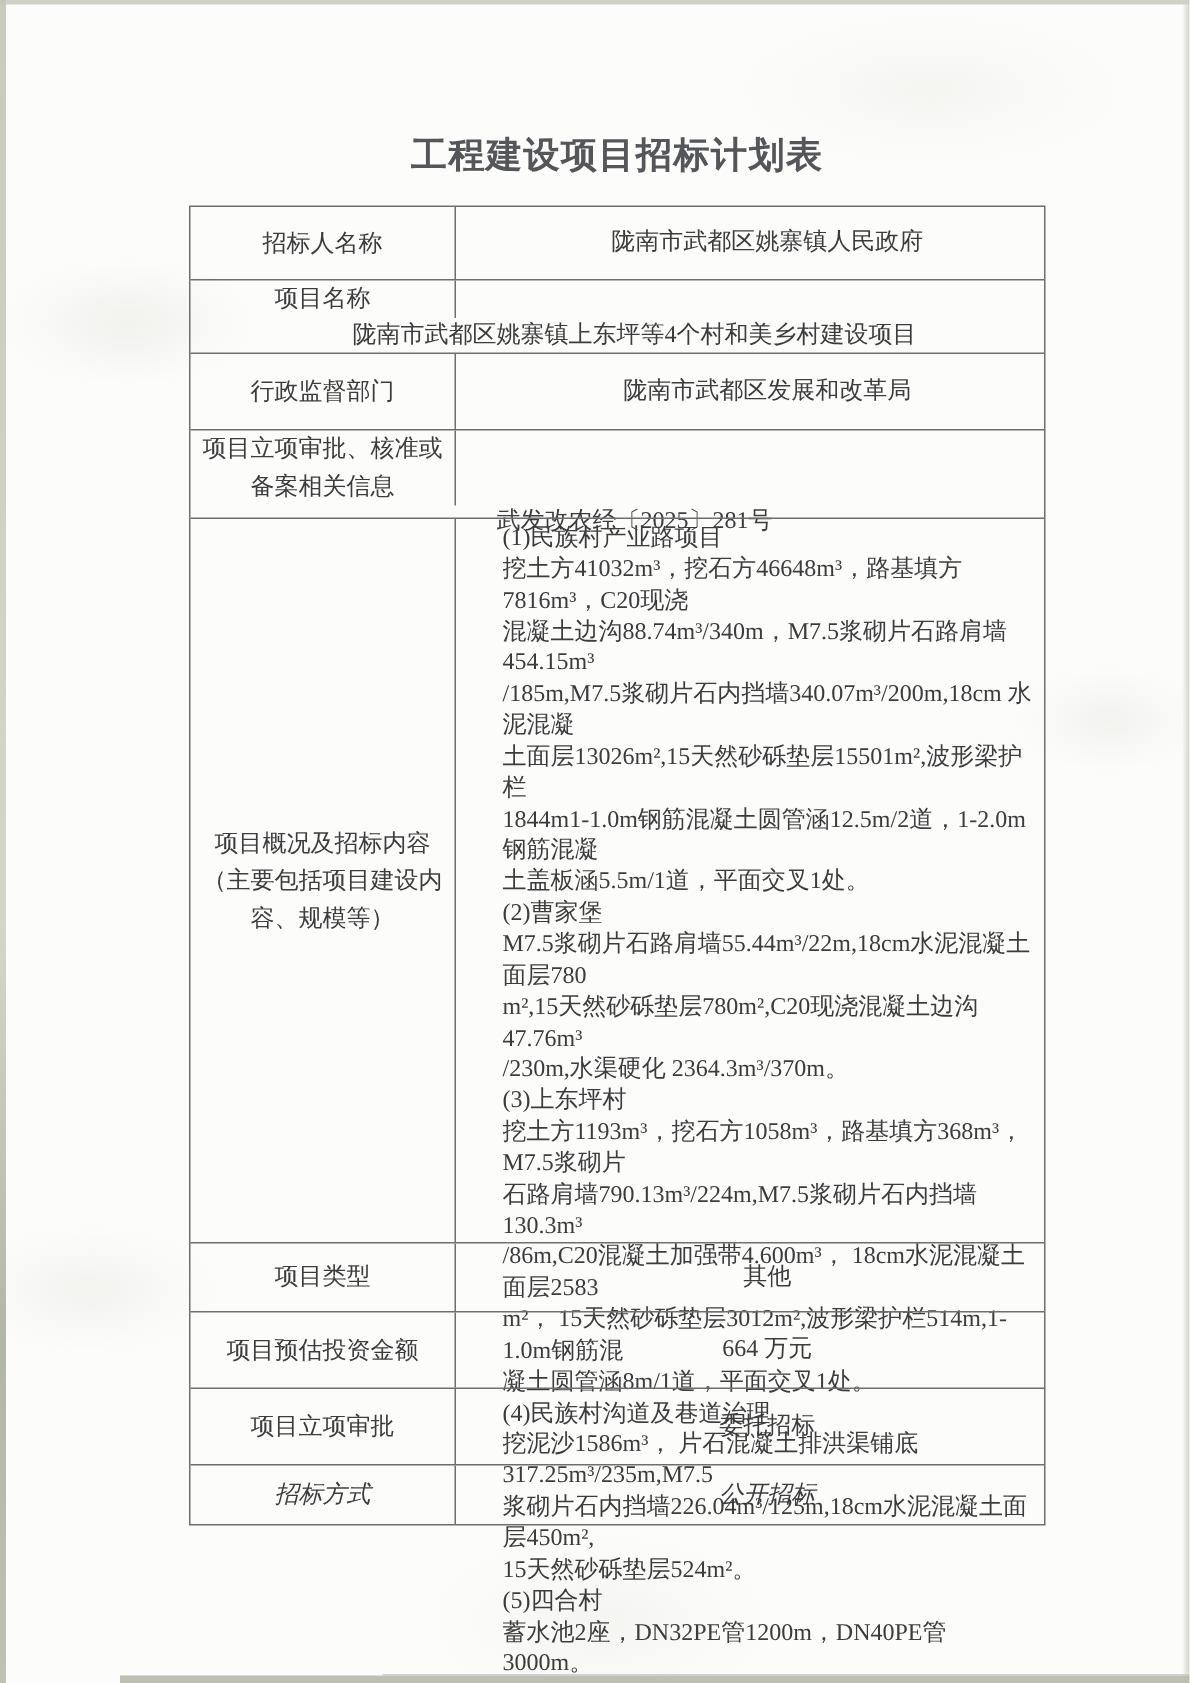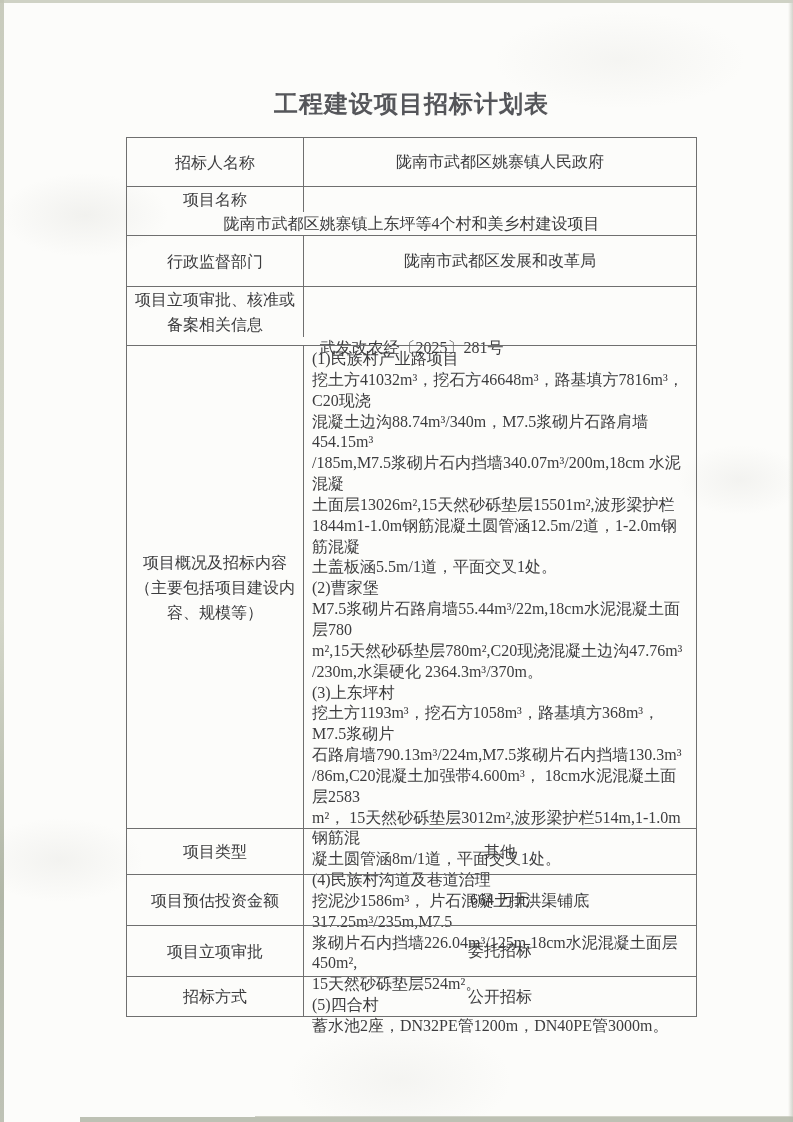--- a/index.html
+++ b/index.html
@@ -45,24 +45,24 @@
   .trow:first-child{border-top:none;}
   .cell-label{
     width:176px;border-right:1px solid #6f6f6f;flex:none;
     display:flex;align-items:center;justify-content:center;
     text-align:center;font-size:16px;line-height:25px;
     white-space:pre-line;
   }
   .cell-value{
     flex:1;display:flex;align-items:center;justify-content:center;
     text-align:center;font-size:16px;line-height:22px;
-    white-space:pre-line;padding:0 4px;box-sizing:border-box;
+    white-space:pre-line;padding:0 4px;box-sizing:border-box;margin-left:23px;
   }
   .r1{height:48px;} .r2{height:48px;flex-direction:column;} .r3{height:50px;} .r4{height:58px;flex-direction:column;}
-  .r5{height:482px;} .r6{height:45px;} .r7{height:50px;} .r8{height:50px;} .r9{flex:1;}
+  .r5{height:482px;} .r6{height:45px;} .r7{height:50px;} .r8{height:50px;} .r9{flex:1;font-style:italic;}
   .r5 .cell-value{
     align-items:flex-start;justify-content:flex-start;text-align:left;
     font-size:16px;line-height:20.85px;padding:3px 7px 0 8px;
   }
 </style>
 </head>
 <body>
 
 <div class="page">
   <div class="edge-top"></div>

